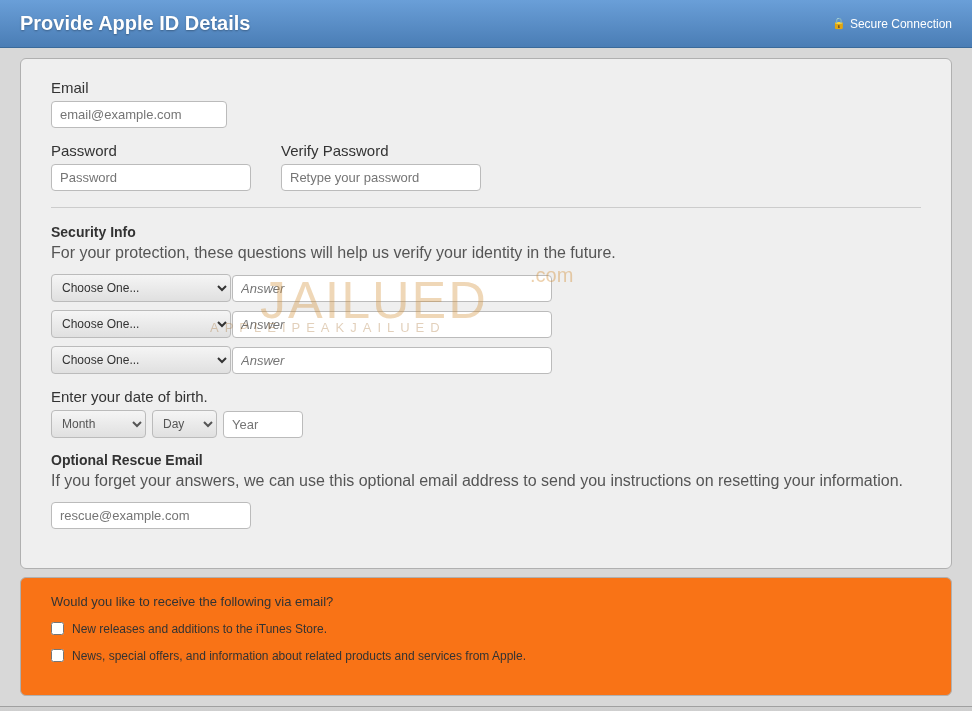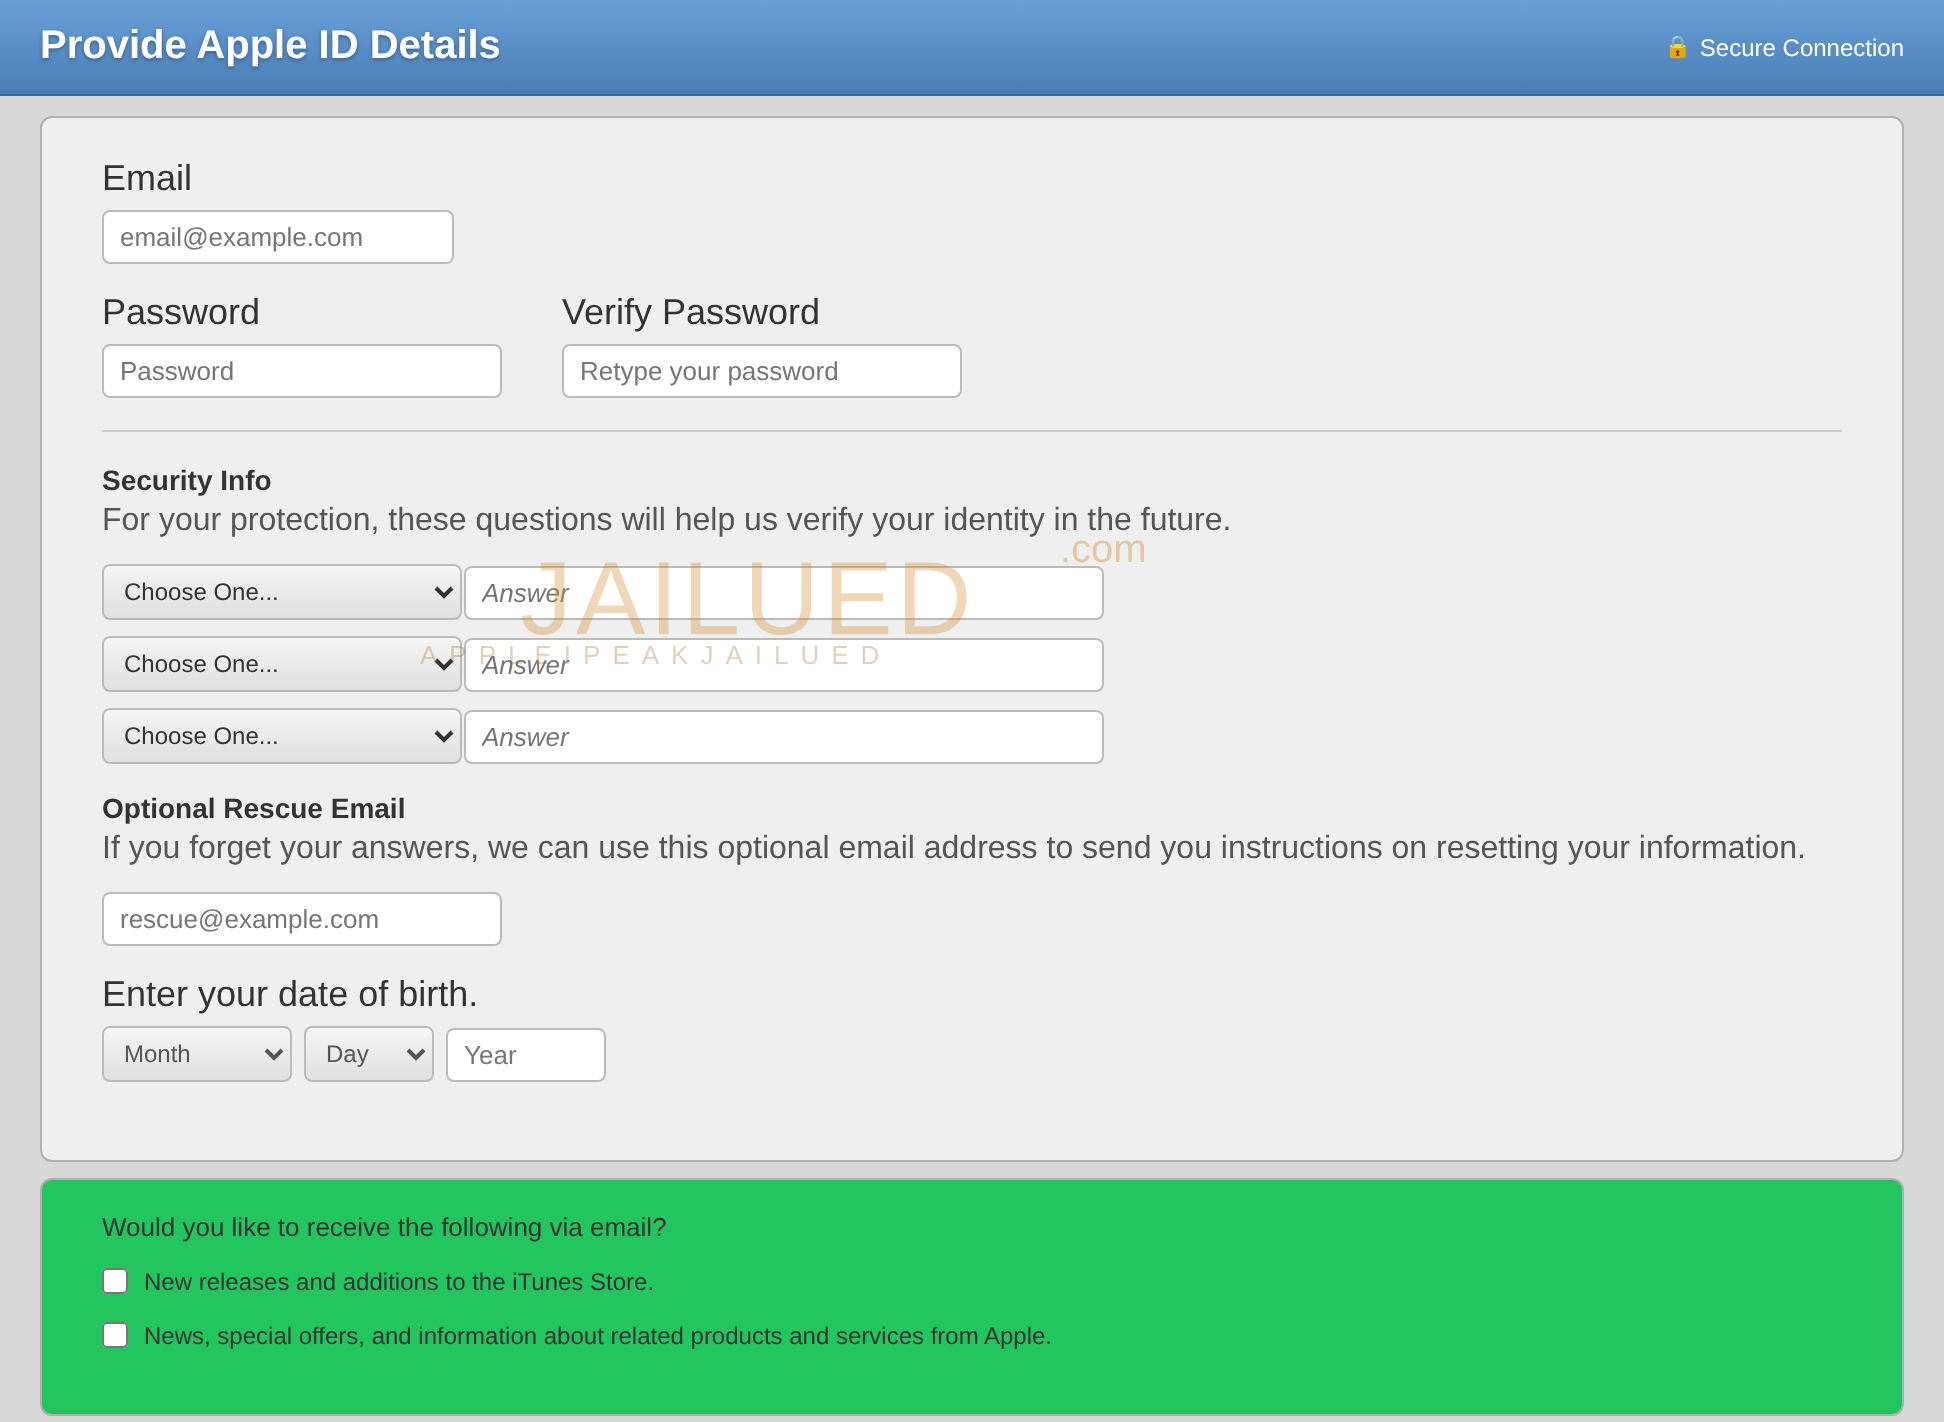--- a/index.html
+++ b/index.html
@@ -56,21 +56,21 @@
       border-radius: 6px;
       padding: 20px 30px 25px 30px;
       margin-bottom: 8px;
     }
 
     .field-group {
       margin-bottom: 14px;
     }
     .field-label {
       display: block;
-      font-size: 18px;
+      font-size: 15px;
       color: #333;
       margin-bottom: 5px;
     }
 
     input[type="text"],
     input[type="password"],
     input[type="email"] {
       border: 1px solid #bbb;
       border-radius: 4px;
       padding: 5px 8px;
@@ -164,21 +164,21 @@
       border: 1px solid #bbb;
       border-radius: 4px;
       padding: 5px 8px;
       font-size: 13px;
       color: #999;
       background: #fff;
     }
 
     
     .email-prefs-card {
-      background: #22c55e;
+      background: #f97316;
       border: 1px solid #b0b0b0;
       border-radius: 6px;
       padding: 16px 30px 20px 30px;
     }
     .email-prefs-title {
       font-size: 13px;
       color: #333;
       margin-bottom: 12px;
     }
     .checkbox-row {
@@ -312,26 +312,20 @@
           </select>
           <input type="text" class="answer-input" placeholder="Answer" style="">
         </div>
 
         <div class="security-row">
           <select class="choose-one">
             <option>Choose One...</option>
           </select>
           <input type="text" class="answer-input" placeholder="Answer" style="">
         </div>
-      </div>
-
-      <div class="field-group">
-        <div class="section-title">Optional Rescue Email</div>
-        <div class="section-desc">If you forget your answers, we can use this optional email address to send you instructions on resetting your information.</div>
-        <input type="email" class="rescue-email-input" placeholder="rescue@example.com" style="">
       </div>
 
       <div class="field-group">
         <div class="field-label">Enter your date of birth.</div>
         <div class="dob-row">
           <select class="dob-select month-select">
             <option>Month</option>
             <option>January</option>
             <option>February</option>
             <option>March</option>
@@ -345,20 +339,26 @@
             <option>November</option>
             <option>December</option>
           </select>
           <select class="dob-select day-select">
             <option>Day</option>
           </select>
           <input type="text" class="year-input" placeholder="Year" style="">
         </div>
       </div>
 
+      <div class="field-group">
+        <div class="section-title">Optional Rescue Email</div>
+        <div class="section-desc">If you forget your answers, we can use this optional email address to send you instructions on resetting your information.</div>
+        <input type="email" class="rescue-email-input" placeholder="rescue@example.com" style="">
+      </div>
+
     </div>
 
     <div class="email-prefs-card">
       <div class="email-prefs-title">Would you like to receive the following via email?</div>
       <div class="checkbox-row">
         <input type="checkbox" style="">
         <span class="checkbox-label">New releases and additions to the iTunes Store.</span>
       </div>
       <div class="checkbox-row">
         <input type="checkbox" style="">

